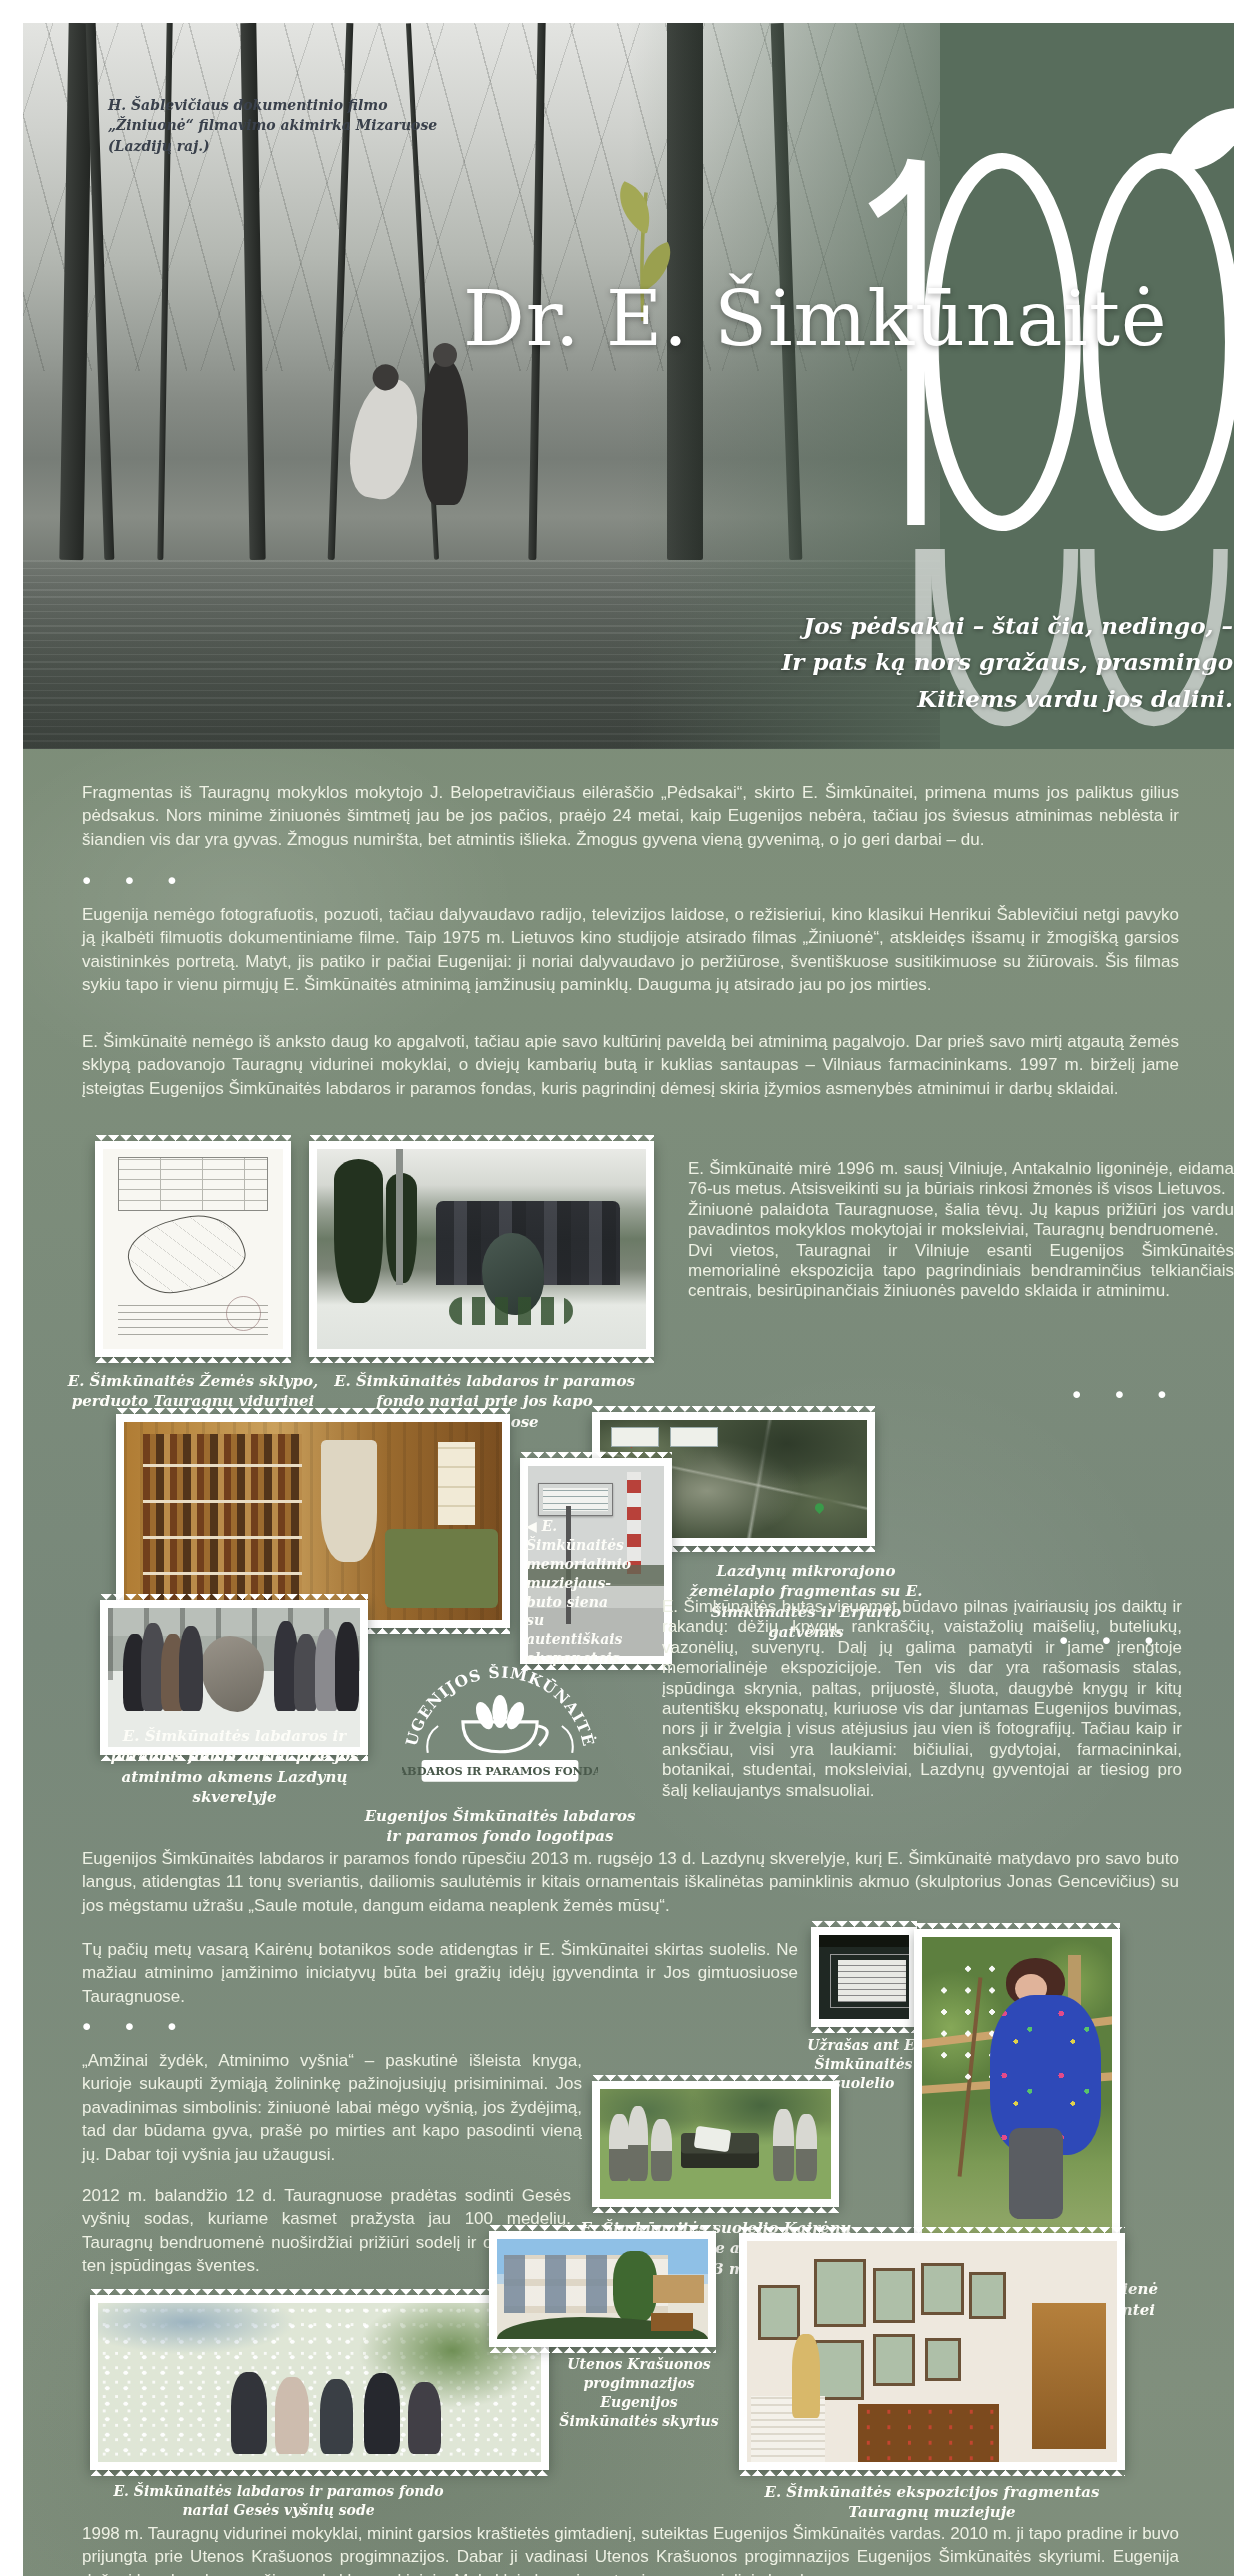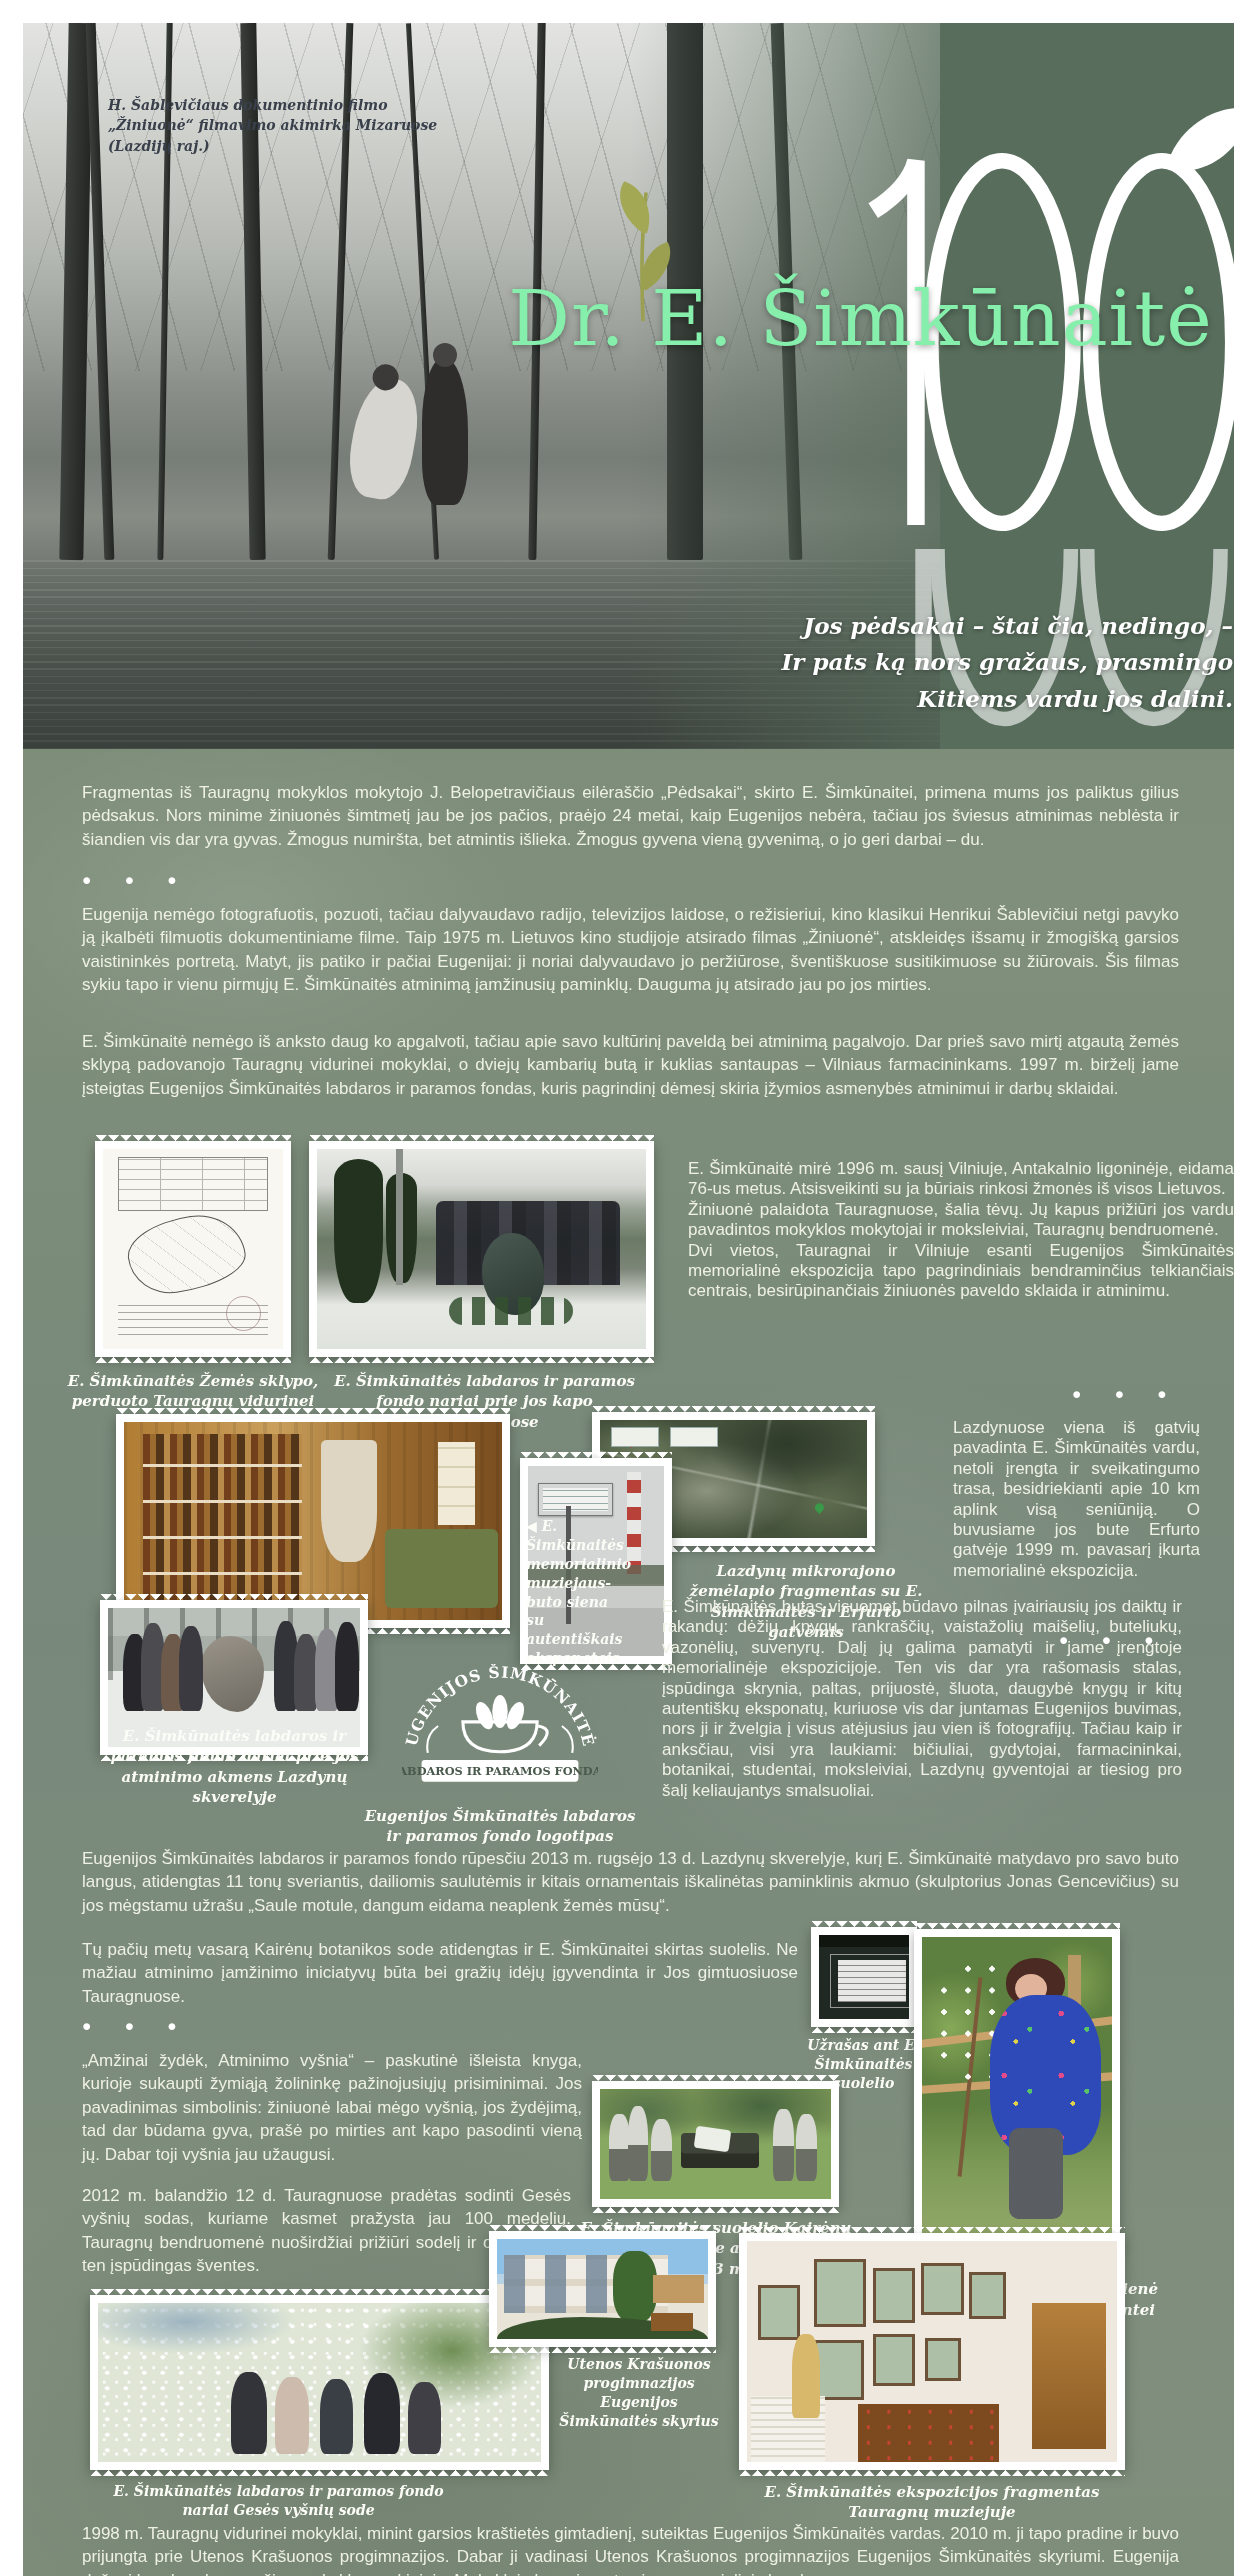--- a/index.html
+++ b/index.html
@@ -24,22 +24,22 @@
   .water{position:absolute;left:0;bottom:0;width:100%;height:26%;
     background:linear-gradient(180deg, rgba(90,96,90,.12), rgba(40,46,42,.52)),
                repeating-linear-gradient(0deg, rgba(220,224,220,.16) 0 1.5px, transparent 1.5px 7.2px);}
   .fig{position:absolute;}
   .fig .head{position:absolute;border-radius:50%;}
   .hero-fade{position:absolute;inset:0;background:linear-gradient(90deg, transparent 50%, rgba(88,109,92,.45) 66%, #586d5c 84%);}
   .hero-caption{position:absolute;left:85px;top:72px;width:340px;font:italic 700 14px/1.45 "DejaVu Serif",serif;color:#39404b;}
   .logo100,.logo100refl{position:absolute;left:801px;}
   .logo100{top:77px;width:428px;height:479px;}
   .logo100refl{top:526px;width:428px;height:227px;opacity:.6;}
-  .title{position:absolute;left:464px;top:257px;width:747px;text-align:center;
-    font:400 77px/1 "DejaVu Serif",serif;color:#86efac;letter-spacing:1px;text-shadow:0 1.5px 6.2px rgba(0,0,0,.35);}
+  .title{position:absolute;left:440px;top:257px;width:747px;text-align:left;
+    font:400 77px/1 "DejaVu Serif",serif;color:#ffffff;letter-spacing:1px;text-shadow:0 1.5px 6.2px rgba(0,0,0,.35);}
   .poem{position:absolute;text-align:right;font:italic 700 23px/1.58 "DejaVu Serif",serif;color:#fff;text-shadow:0 1px 4.1px rgba(0,0,0,.4);}
   .leafdeco{position:absolute;left:587px;top:149px;width:67px;height:149px;}
   
   .para{position:absolute;font-size:17px;line-height:1.38;color:#eef1e4;text-align:justify;}
   .tight{line-height:1.2;}
   .preline{white-space:pre-line;}
   .dots{position:absolute;color:#fff;font-size:15.5px;word-spacing:27px;letter-spacing:1px;}
   .cap{position:absolute;font:italic 700 15px/1.35 "DejaVu Serif",serif;color:#fdfdf8;text-align:center;}
   .cap-sm{font-size:14px;}
   .cap-left{text-align:left;}
@@ -234,21 +234,20 @@
   </div>
   <div class="stamp" style="left:520px;top:1458px;width:152px;height:206px;">
     <div class="ph ph-street">
       <div class="ssign"></div>
       <div class="spost"></div>
       <div class="chimney"></div>
       <div class="treeline"></div>
     </div>
   </div>
   <div class="cap" style="left:685px;top:1561px;width:242px;">Lazdynų mikrorajono žemėlapio fragmentas su E. Šimkūnaitės ir Erfurto gatvėmis</div>
-  <div class="para tight" style="left:953px;top:1418px;width:247px;">Lazdynuose viena iš gatvių pavadinta E. Šimkūnaitės vardu, netoli įrengta ir sveikatingumo trasa, besidriekianti apie 10 km aplink visą seniūniją. O buvusiame jos bute Erfurto gatvėje 1999 m. pavasarį įkurta memorialinė ekspozicija.</div>
   <div class="dots" style="left:1059px;top:1631px;">● ● ●</div>
 
   <div class="stamp" style="left:116px;top:1414px;width:394px;height:214px;">
     <div class="ph ph-shelf">
       <div class="books"></div>
       <div class="shirt"></div>
       <div class="papers"></div>
       <div class="couch"></div>
     </div>
   </div>

